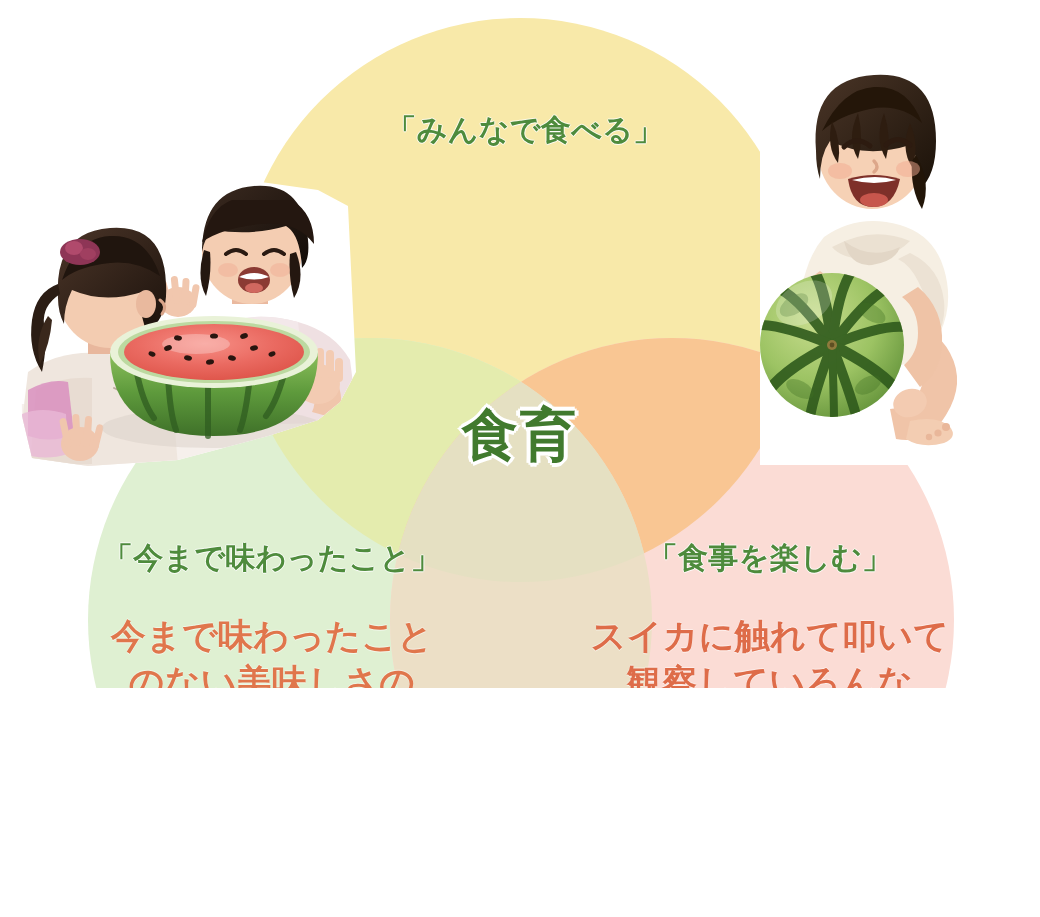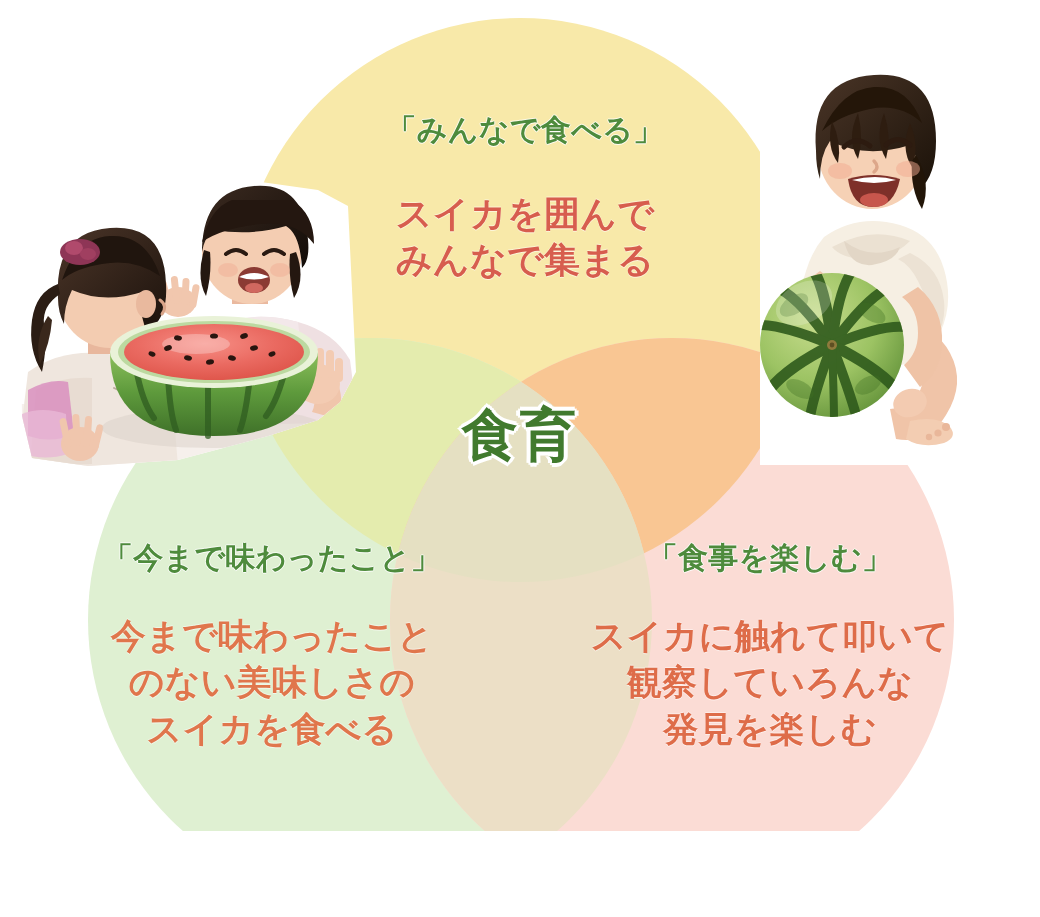--- a/index.html
+++ b/index.html
@@ -5,21 +5,21 @@
 <style>
   html,body{margin:0;padding:0;}
   body{
     width:1040px;height:917px;
     background:#ffffff;
     font-family:"DejaVu Sans","Liberation Sans",sans-serif;
     overflow:hidden;
   }
   #stage{
     position:relative;
-    width:1040px;height:831px;
+    width:1040px;height:688px;
     background:#ffffff;
     overflow:hidden;
   }
 
   
   .venn-svg{
     position:absolute;left:0;top:0;
     width:1040px;height:917px;
     display:block;
   }
@@ -390,22 +390,20 @@
 
           <circle cx="72" cy="290" r="5" fill="#8f7a3d"></circle>
           <circle cx="72" cy="290" r="2.4" fill="#5e4f22"></circle>
         </g>
       </g>
     </svg>
   </div>
 
   <div class="zone" id="zone-top">
     <div class="zone-head">「みんなで食べる」</div>
-    <div class="zone-body">スイカを囲んで
-みんなで集まる</div>
   </div>
 
   <div class="zone" id="zone-left">
     <div class="zone-head">「今まで味わったこと」</div>
     <div class="zone-body">今まで味わったこと
 のない美味しさの
 スイカを食べる</div>
   </div>
 
   <div class="zone" id="zone-right">

